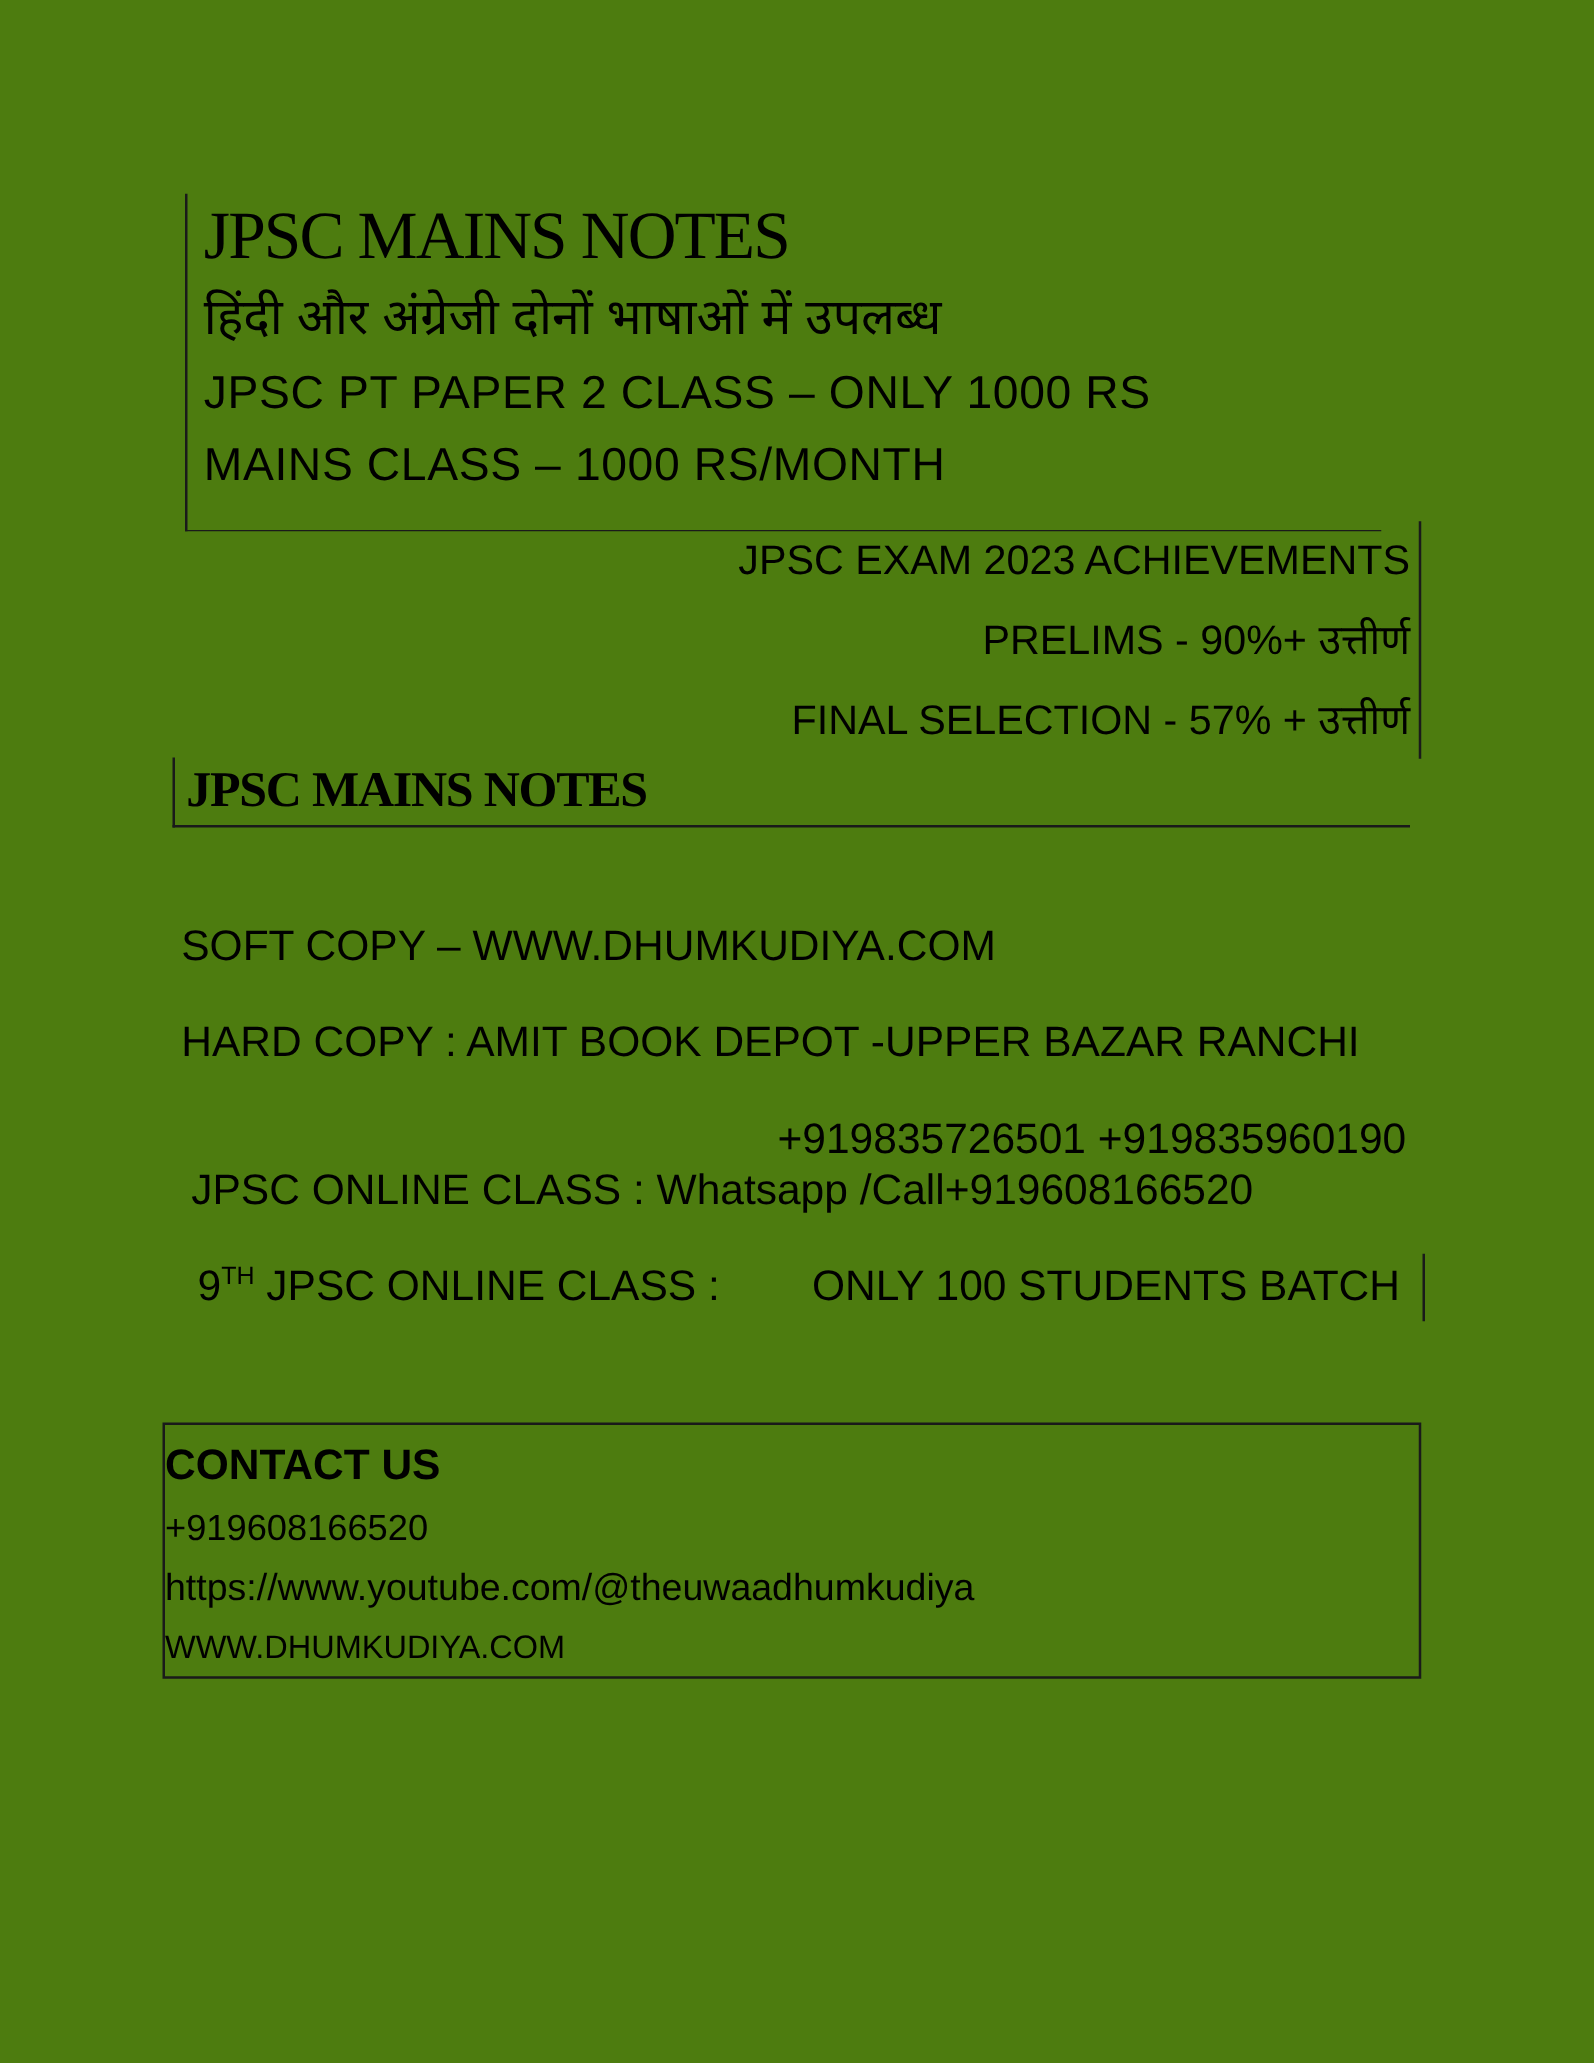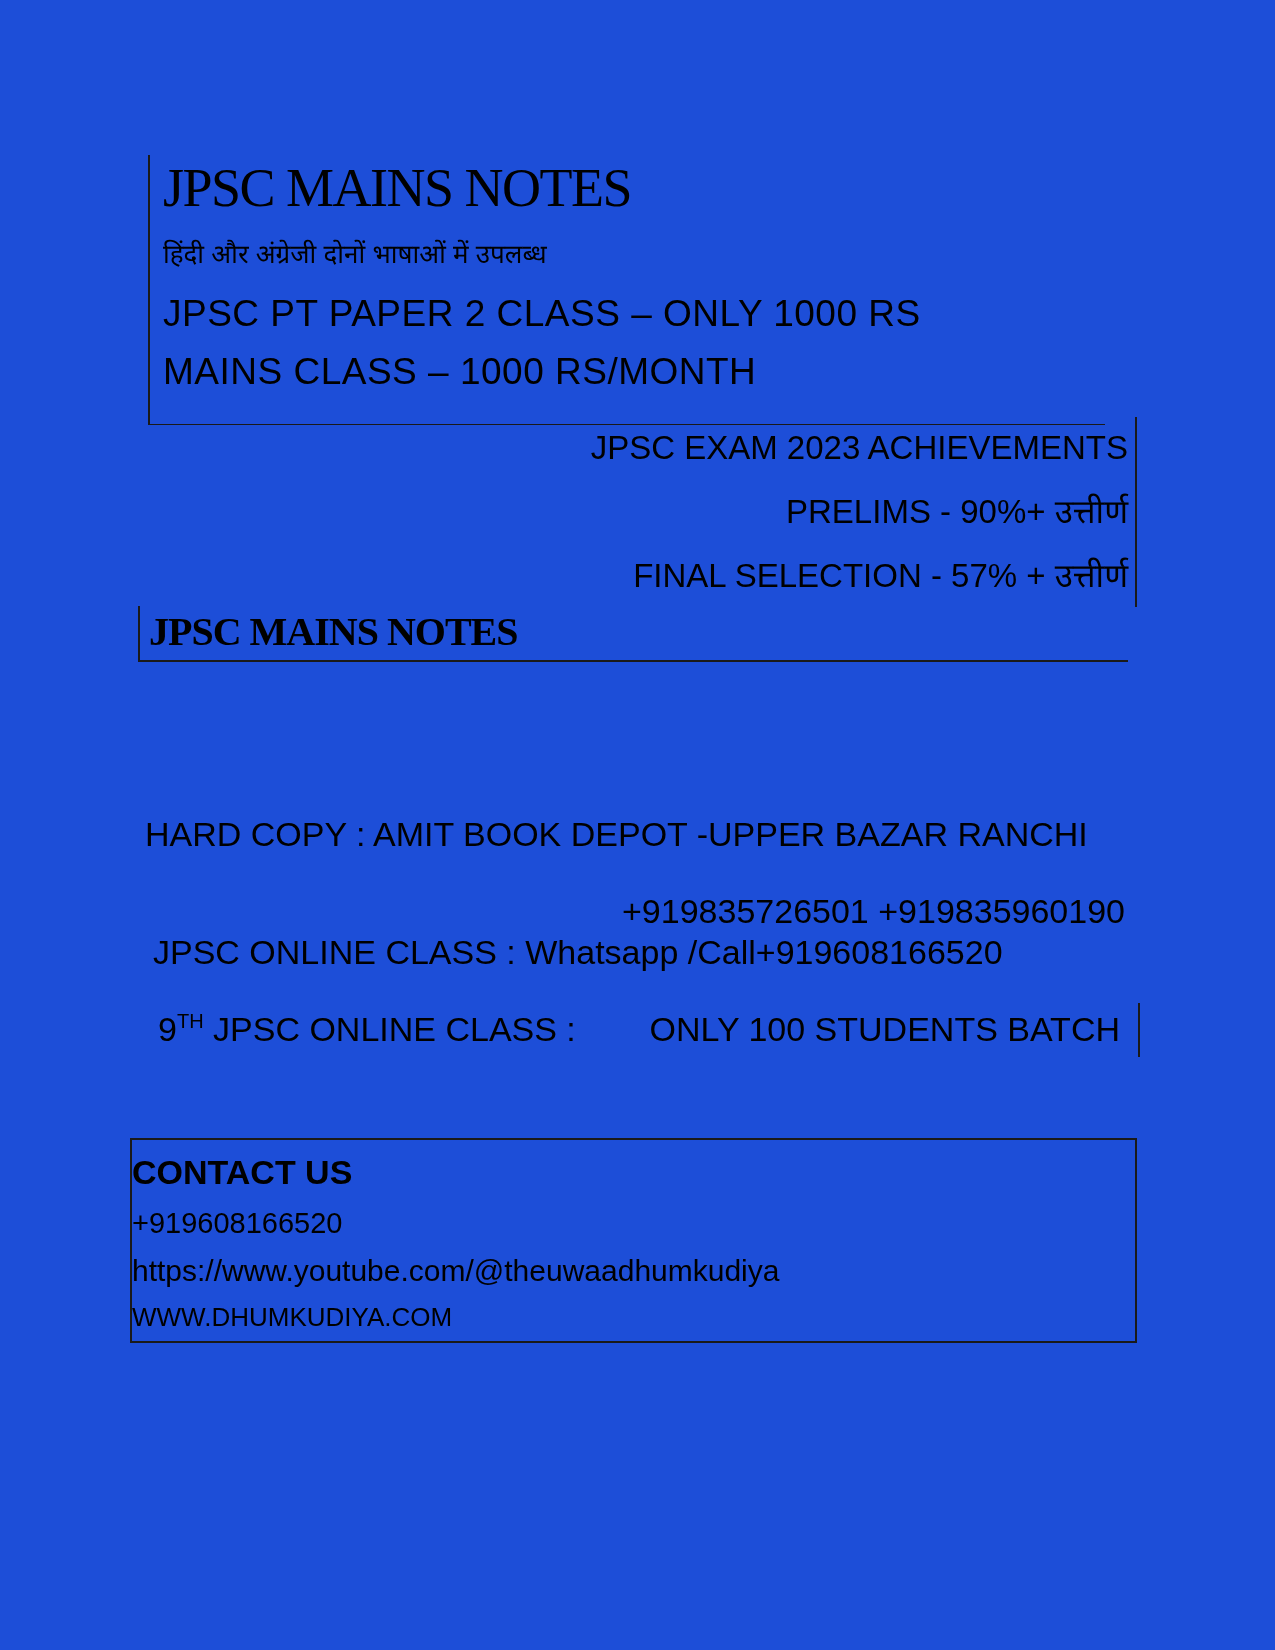--- a/index.html
+++ b/index.html
@@ -4,21 +4,21 @@
 <style>
   html, body {
     margin: 0;
     padding: 0;
     background: #ffffff;
   }
   .page {
     position: relative;
     width: 1275px;
     height: 1650px;
-    background: #1d4ed8;
+    background: #4d7c0f;
     color: #000000;
     font-family: "Liberation Sans", sans-serif;
     overflow: hidden;
   }
 
   
   .intro-box {
     position: absolute;
     left: 148px;
     top: 155px;
@@ -33,21 +33,21 @@
     margin: 4px 0 0 0;
     font-family: "Liberation Serif", "DejaVu Serif", serif;
     font-weight: 400;
     font-size: 54px;
     line-height: 58px;
     letter-spacing: -1.5px;
     white-space: nowrap;
   }
   .intro-hindi {
     margin: 14px 0 0 0;
-    font-size: 26px;
+    font-size: 40px;
     line-height: 46px;
     white-space: nowrap;
   }
   .intro-line {
     margin: 16px 0 0 0;
     font-size: 37px;
     line-height: 42px;
     letter-spacing: 0.5px;
     white-space: nowrap;
   }
@@ -173,20 +173,21 @@
 
   <section class="achievements">
     <p>JPSC EXAM 2023 ACHIEVEMENTS</p>
     <p>PRELIMS - 90%+ उत्तीर्ण</p>
     <p>FINAL SELECTION - 57% + उत्तीर्ण</p>
   </section>
   <div class="ach-bar"></div>
 
   <h2 class="section-heading">JPSC MAINS NOTES</h2>
 
+  <p class="row row-soft">SOFT COPY – WWW.DHUMKUDIYA.COM</p>
 
   <p class="row row-hard">HARD COPY : AMIT BOOK DEPOT -UPPER BAZAR RANCHI</p>
 
   <p class="row row-phones">+919835726501 +919835960190</p>
 
   <div class="row row-online">
     <span>JPSC ONLINE CLASS : Whatsapp /Call</span>
     <span>+919608166520</span>
   </div>
 

